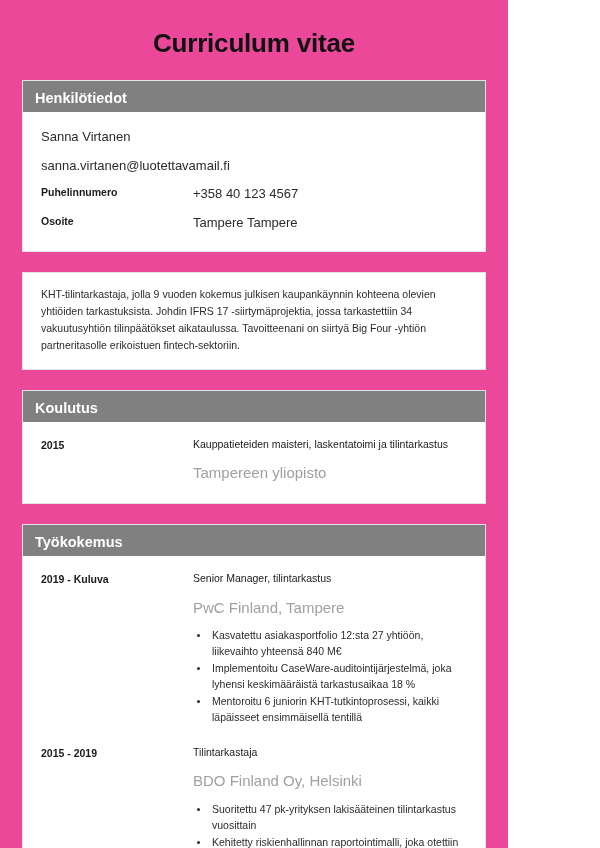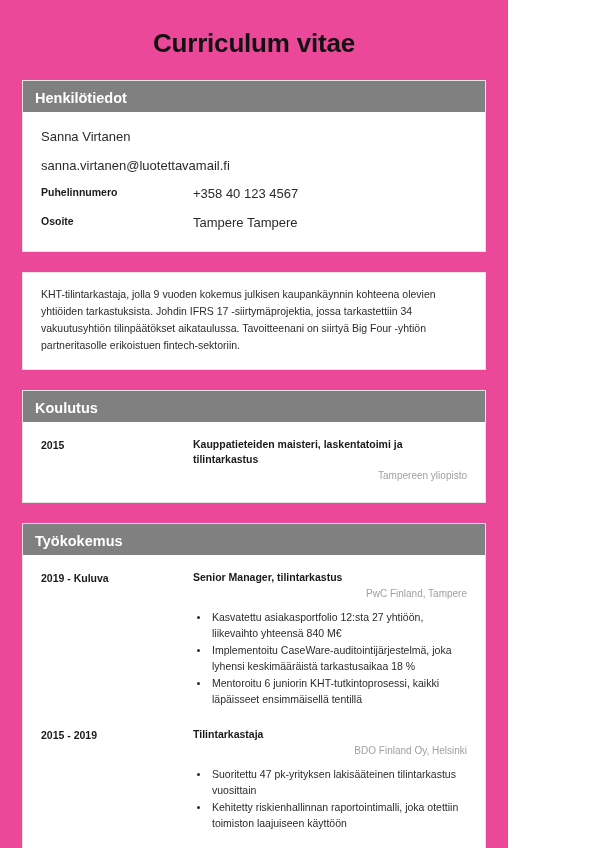--- a/index.html
+++ b/index.html
@@ -90,30 +90,29 @@
     color: #1a1a1a;
     line-height: 1.4;
     padding-top: 1px;
   }
   .entry-main {
     flex: 1 1 auto;
     min-width: 0;
   }
   .entry-title {
     font-size: 10.5px;
-    font-weight: bold;
+    font-weight: normal;
     color: #1a1a1a;
     line-height: 1.45;
   }
   .entry-sub {
-    font-size: 10px;
+    font-size: 15px;
     color: #a0a0a0;
     line-height: 1.5;
-    margin-top: 1px;
-    text-align: right;
+    margin-top: 10px;
   }
   .entry-bullets {
     margin: 9px 0 2px 0;
     padding-left: 17px;
   }
   .entry-bullets li {
     font-size: 10.5px;
     color: #2b2b2b;
     line-height: 1.52;
     margin-bottom: 1px;

